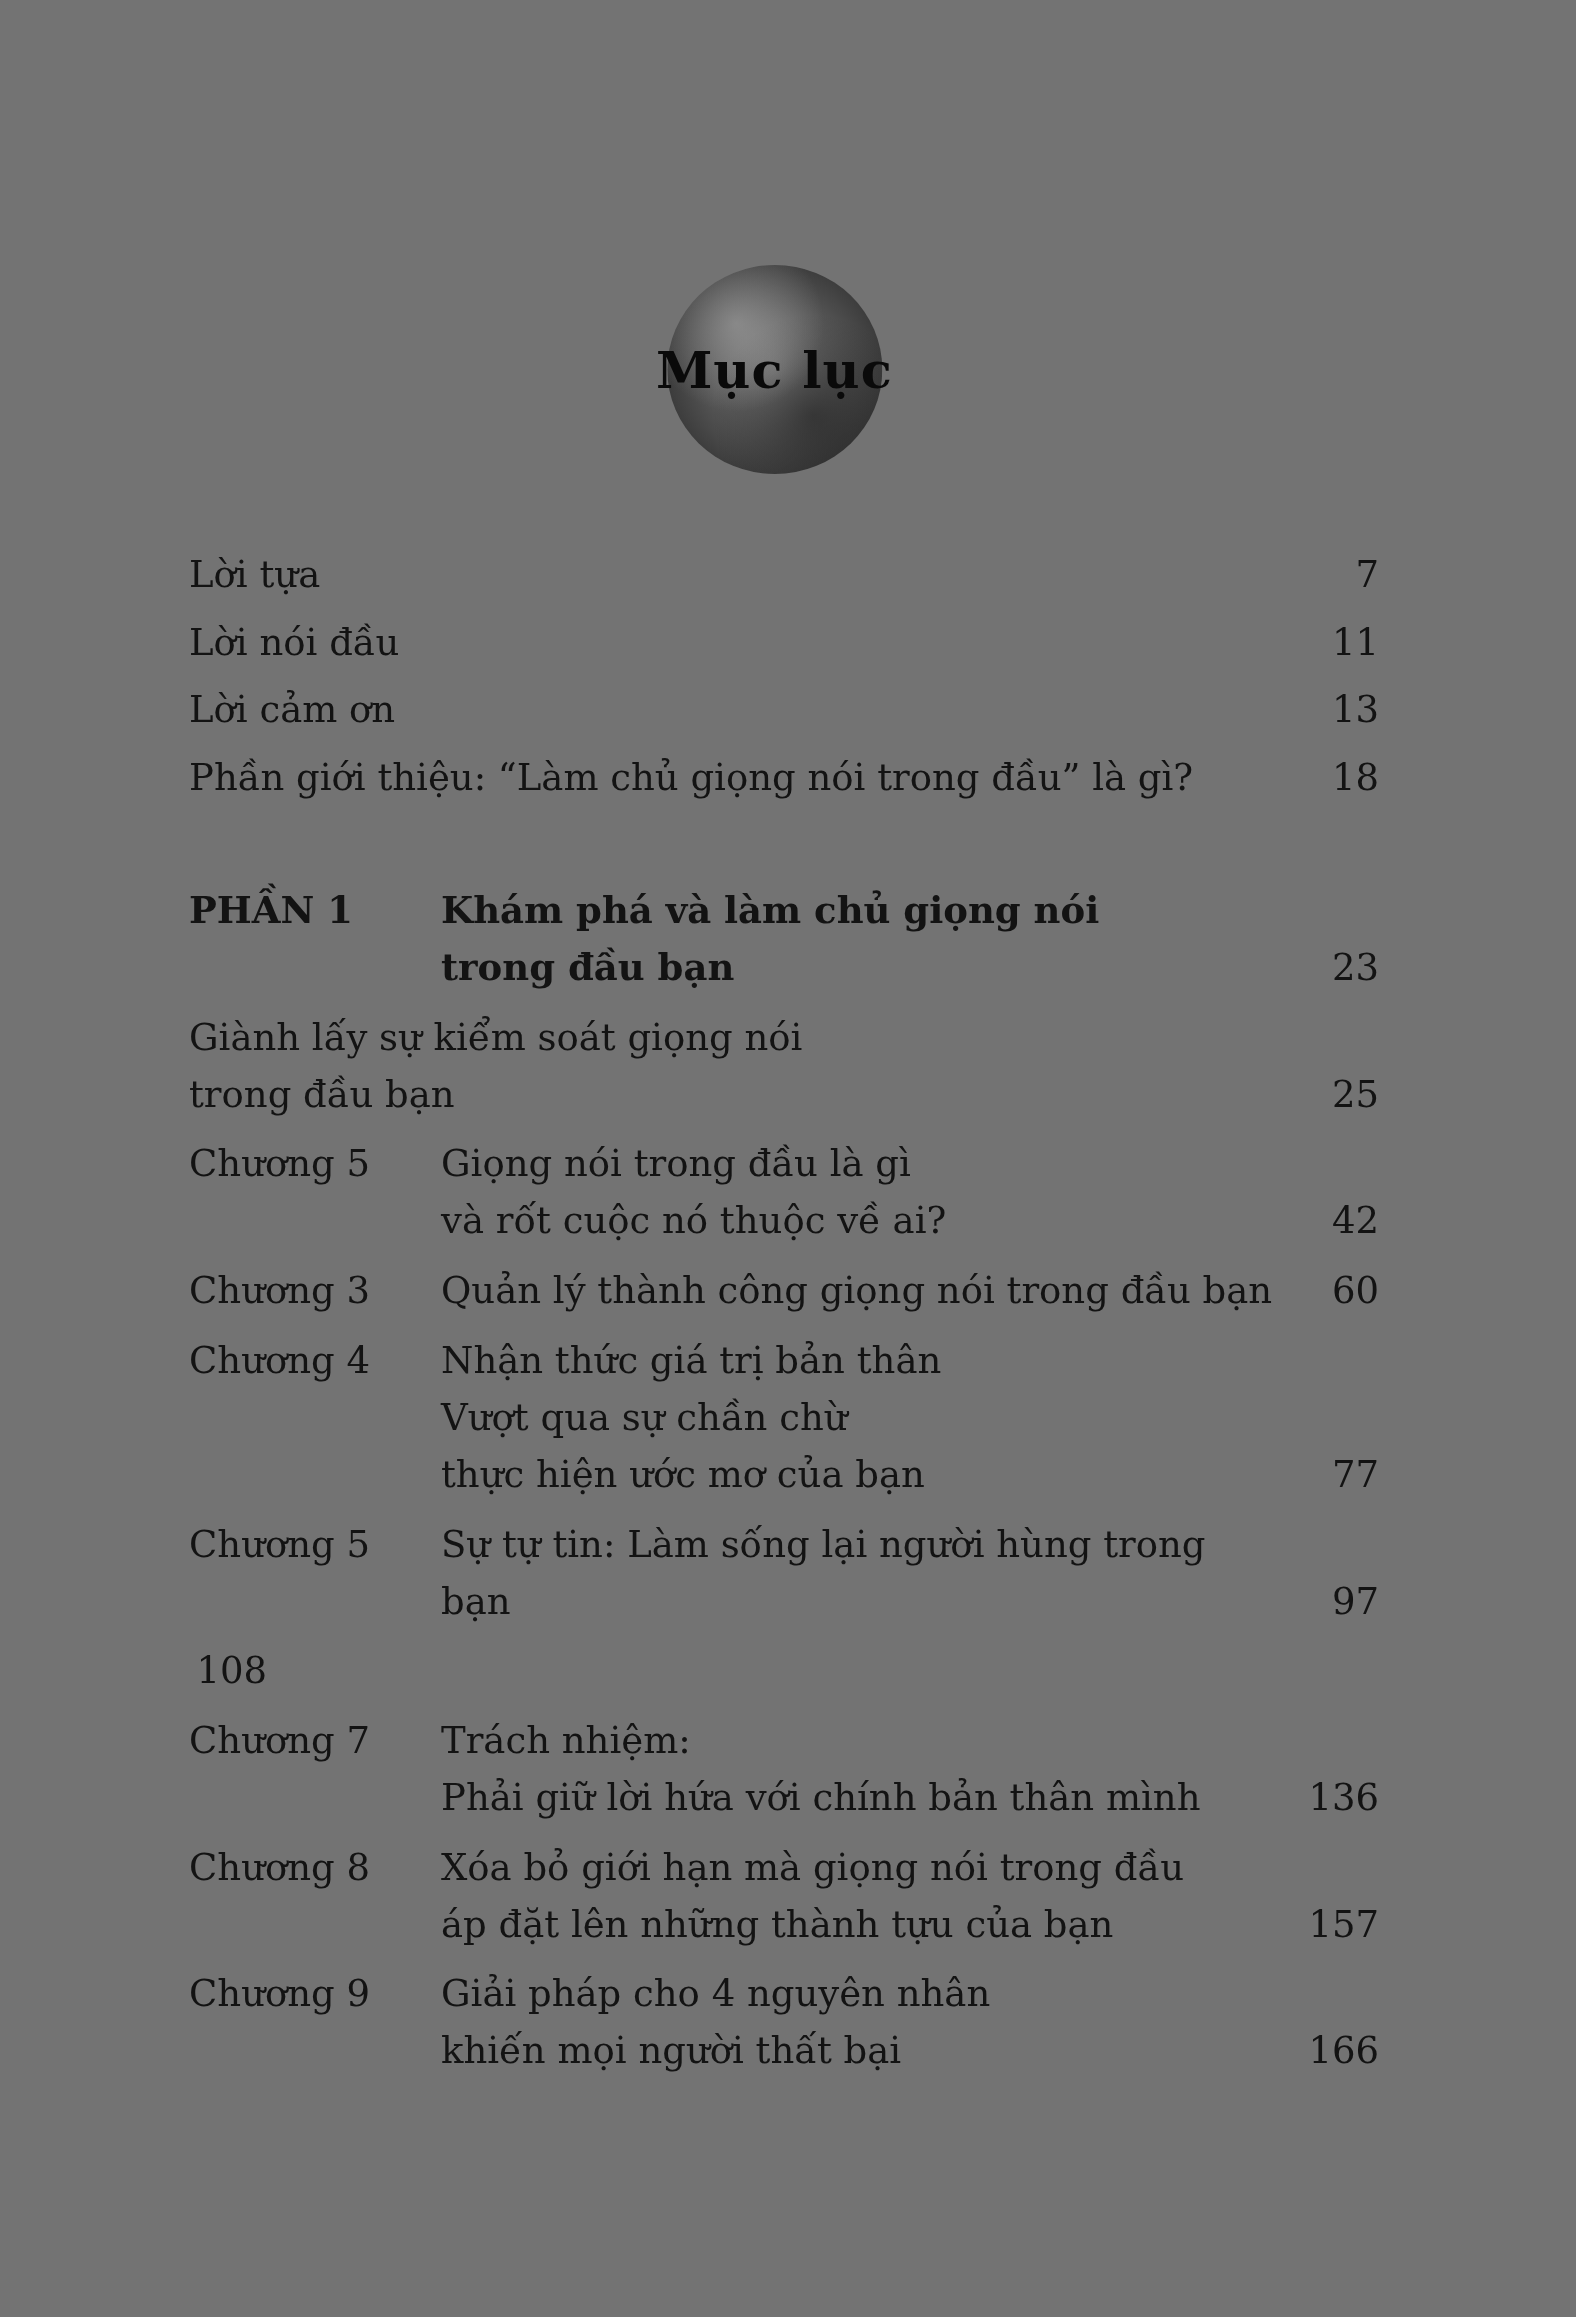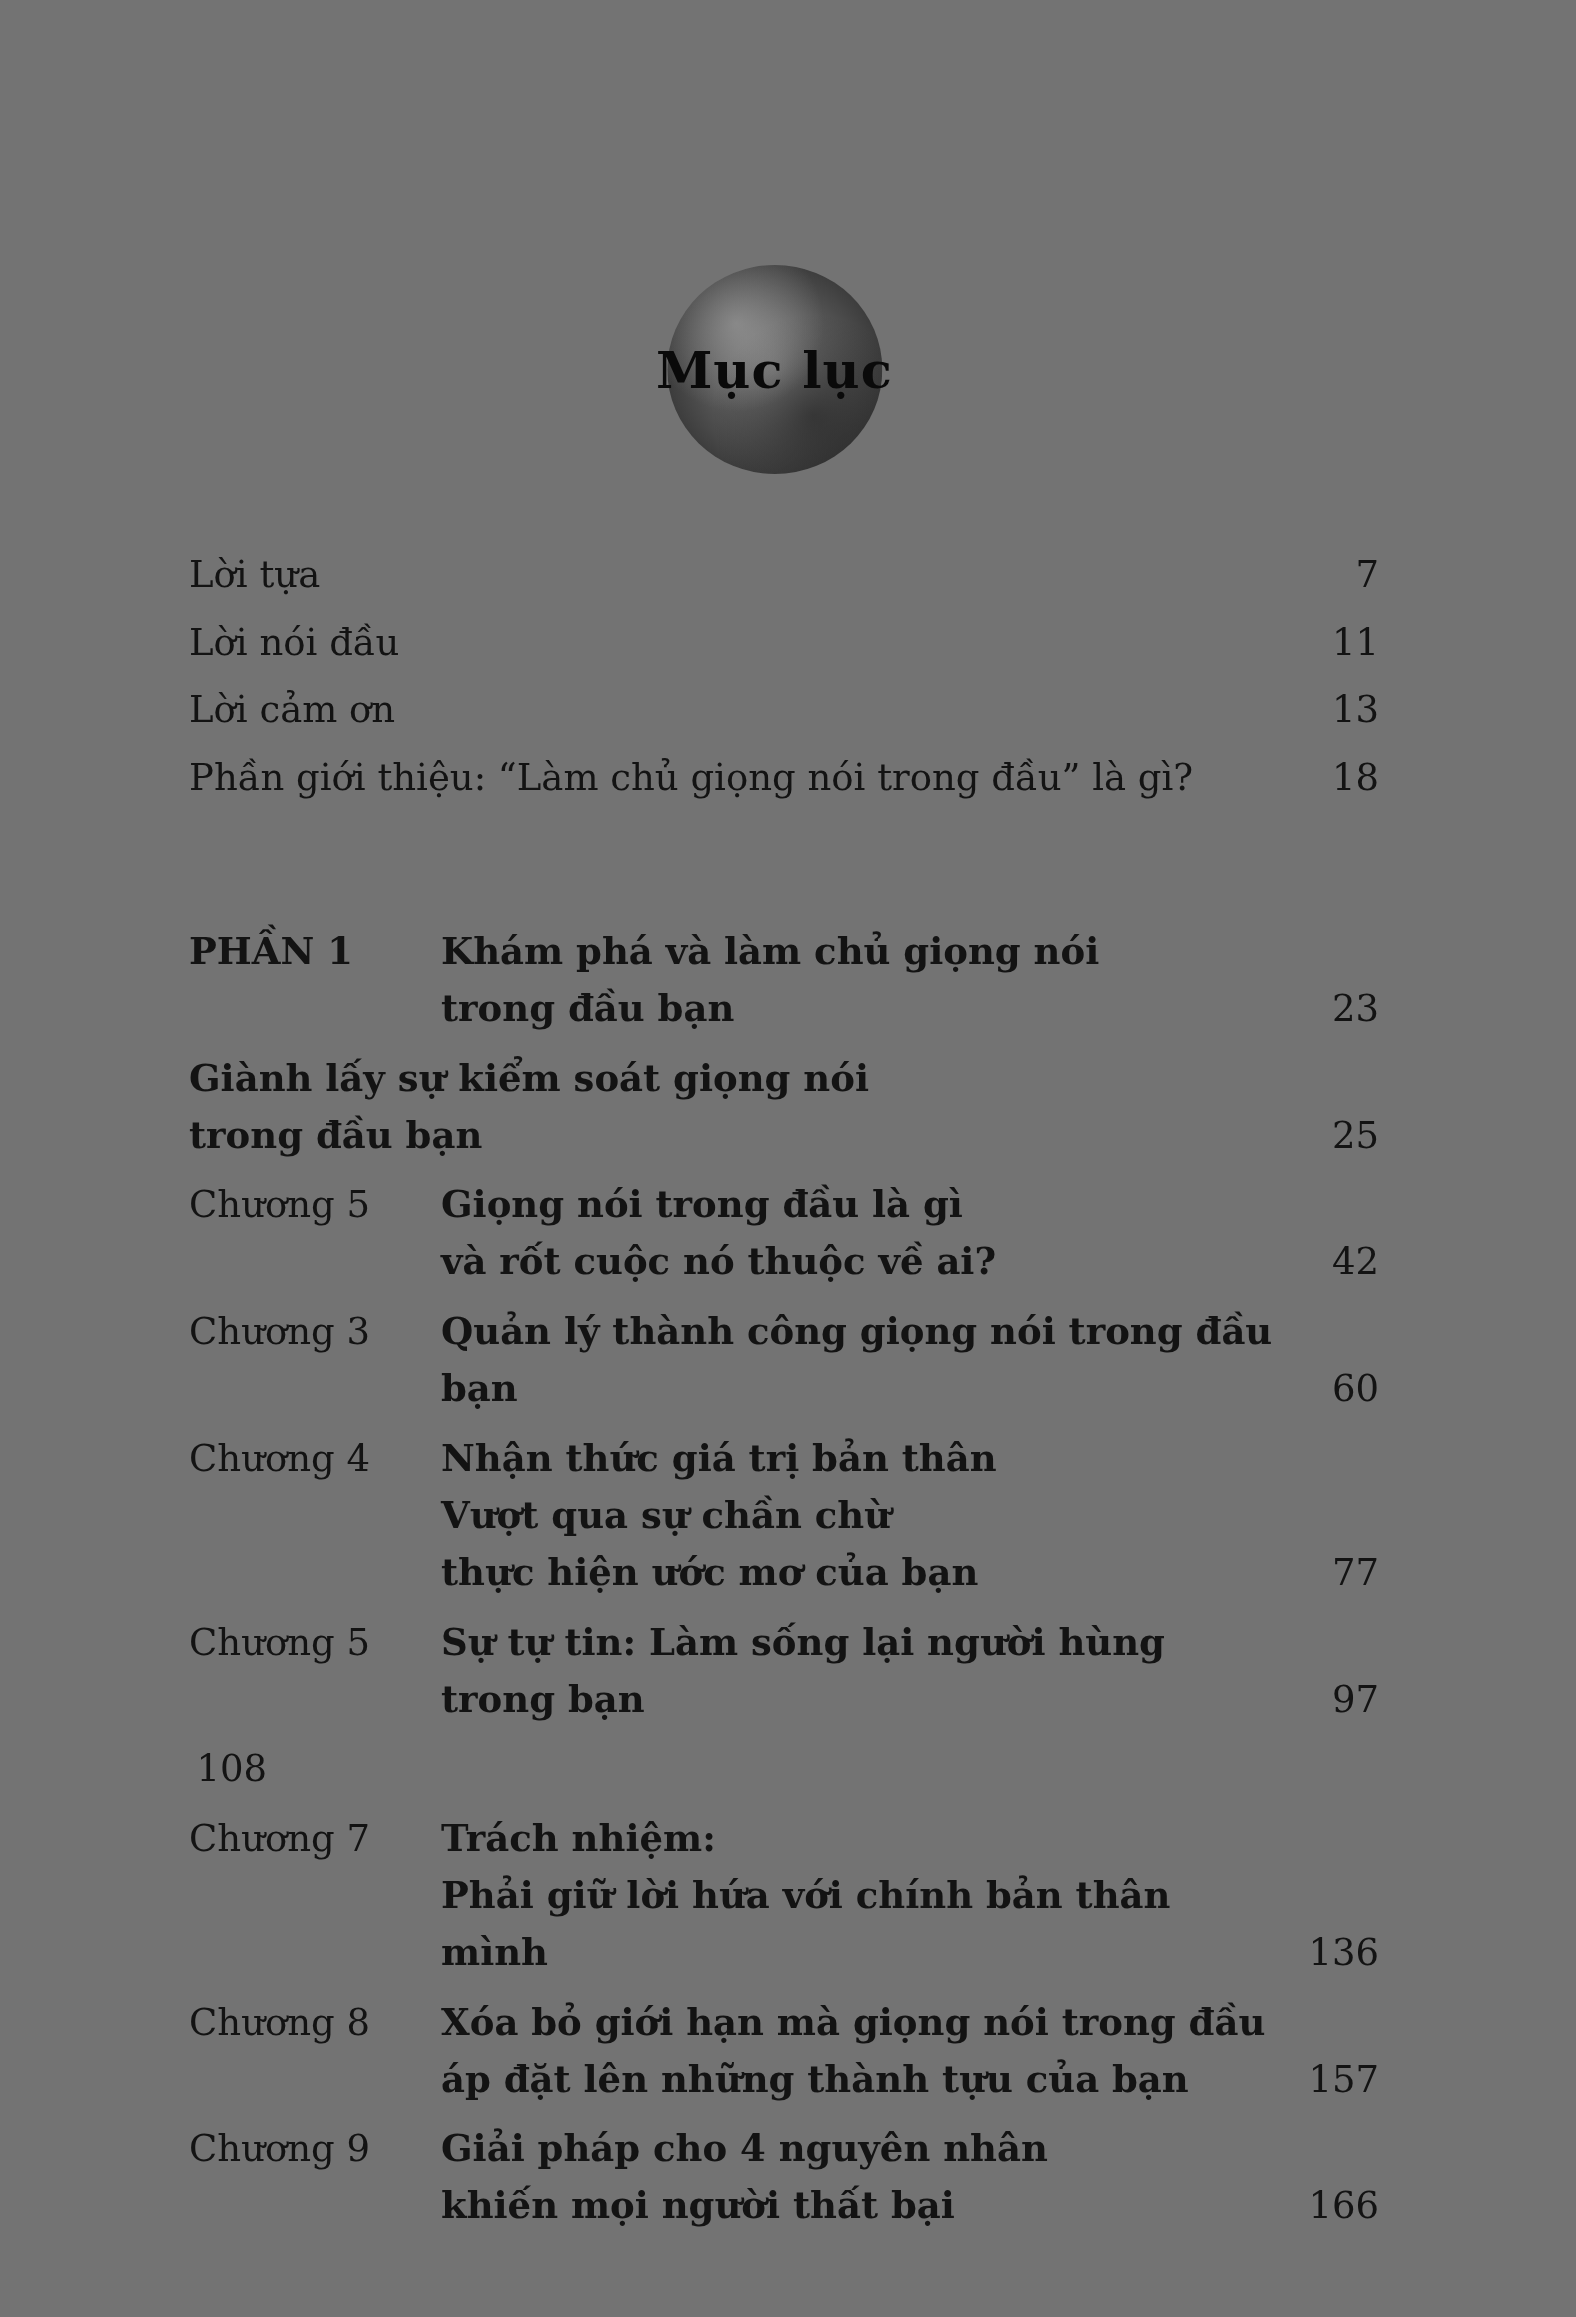--- a/index.html
+++ b/index.html
@@ -54,36 +54,35 @@
     display: flex;
     justify-content: space-between;
     align-items: flex-end;
     font-size: 37px;
     line-height: 57px;
     margin-bottom: 10.7px;
   }
   .fm-title { flex: 1; padding-right: 23.4px; }
   .fm-page { text-align: right; min-width: 78px; }
 
-  .sections { margin-top: 117px; }
+  .sections { margin-top: 76px; }
   .sec-row {
     display: flex;
     font-size: 37px;
     line-height: 57px;
     margin-bottom: 12.7px;
   }
   .sec-label {
     width: 252px;
     flex-shrink: 0;
   }
   .sec-text {
     flex: 1;
     white-space: pre-line;
     padding-right: 23.4px;
-    font-weight: bold;
   }
   .sec-page {
     align-self: flex-end;
     text-align: right;
     min-width: 78px;
   }
   .sec-row.part .sec-label,
   .sec-row.part .sec-text {
     font-weight: bold;
   }

